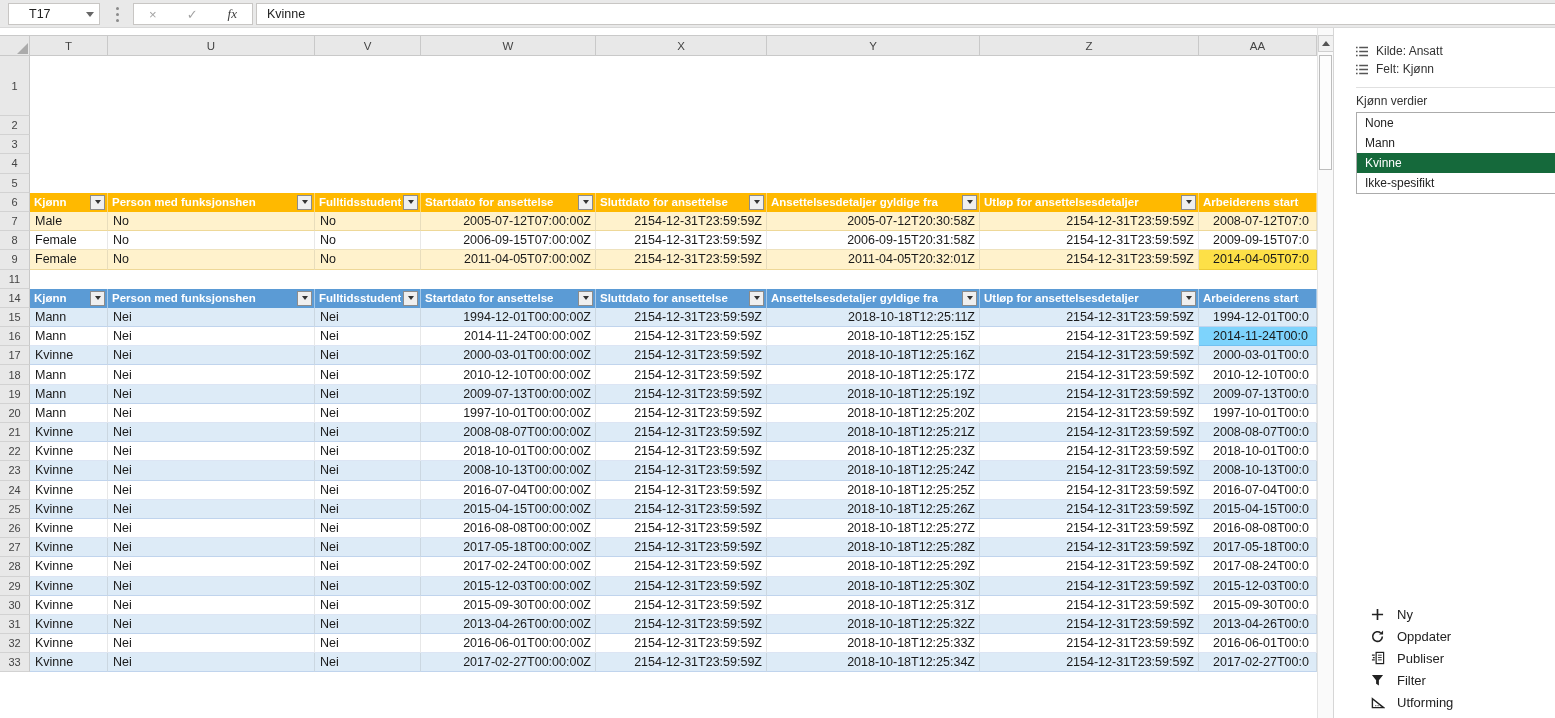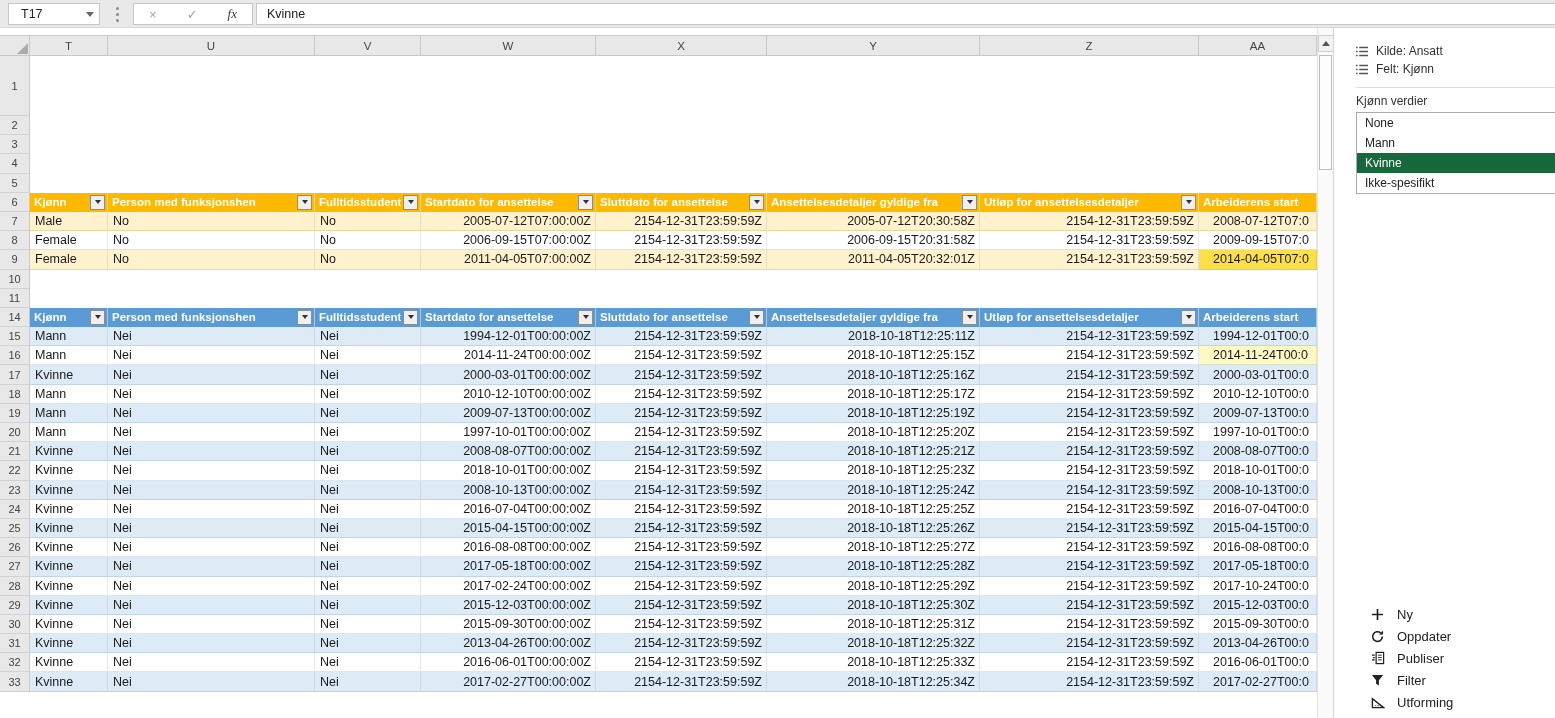--- a/index.html
+++ b/index.html
@@ -3,21 +3,21 @@
 <meta charset="utf-8">
 <style>
 *{margin:0;padding:0;box-sizing:border-box;}
 html,body{width:1555px;height:718px;overflow:hidden;background:#fff;
   font-family:"Liberation Sans","DejaVu Sans",sans-serif;}
 .app{position:relative;width:1555px;height:718px;background:#fff;color:#1a1a1a;font-size:12px;}
 
 
 .topbar{position:absolute;left:0;top:0;width:1555px;height:28px;background:#e9e9e9;border-bottom:1px solid #d9d9d9;}
 .namebox{position:absolute;left:8px;top:3px;width:92px;height:22px;background:#fff;border:1px solid #c8c6c4;display:flex;align-items:center;}
-.nbtext{padding-left:12px;flex:1;font-size:12.5px;color:#222;}
+.nbtext{padding-left:20px;flex:1;font-size:12.5px;color:#222;}
 .nb-drop{width:18px;height:100%;display:flex;align-items:center;justify-content:center;}
 .caret-down{width:0;height:0;border-left:4px solid transparent;border-right:4px solid transparent;border-top:5px solid #666;}
 .vdots{position:absolute;left:116px;top:7px;display:flex;flex-direction:column;gap:3px;}
 .vdots i{width:3px;height:3px;border-radius:50%;background:#8a8a8a;display:block;}
 .fbgroup{position:absolute;left:133px;top:3px;width:120px;height:22px;background:#fff;border:1px solid #c8c6c4;display:flex;align-items:center;justify-content:space-around;}
 .fb-x,.fb-check{color:#a3a3a3;font-size:13px;}
 .fb-fx{color:#3d3d3d;font-size:13px;font-family:"Liberation Serif",serif;font-style:italic;}
 .formulabar{position:absolute;left:256px;top:3px;right:0;height:22px;background:#fff;border:1px solid #c8c6c4;border-right:none;display:flex;align-items:center;padding-left:10px;font-size:12.5px;color:#222;}
 
 
@@ -212,24 +212,20 @@
             <div class="tc td al y" style="width:207px;background:#FFF2CC">No</div>
             <div class="tc td al y" style="width:106px;background:#FFF2CC">No</div>
             <div class="tc td ar y" style="width:175px;background:#FFF2CC">2011-04-05T07:00:00Z</div>
             <div class="tc td ar y" style="width:171px;background:#FFF2CC">2154-12-31T23:59:59Z</div>
             <div class="tc td ar y" style="width:213px;background:#FFF2CC">2011-04-05T20:32:01Z</div>
             <div class="tc td ar y" style="width:219px;background:#FFF2CC">2154-12-31T23:59:59Z</div>
             <div class="tc td aa y" style="width:118px;background:#fde047">2014-04-05T07:0</div>
           </div>
         </div>
         <div class="rowstrip" style="height:19.2px">
-          <div class="rownum">10</div>
-          <div class="rowcontent"></div>
-        </div>
-        <div class="rowstrip" style="height:19.2px">
           <div class="rownum">11</div>
           <div class="rowcontent"></div>
         </div>
         <div class="rowstrip" style="height:19.2px">
           <div class="rownum">14</div>
           <div class="rowcontent">
             <div class="tc th th-b" style="width:78px">
               <span class="tht">Kjønn</span>
               <div class="filterbtn">
                 <i class="fcaret"></i>
@@ -292,21 +288,21 @@
         <div class="rowstrip" style="height:19.2px">
           <div class="rownum">16</div>
           <div class="rowcontent">
             <div class="tc td al b" style="width:78px;background:#fff">Mann</div>
             <div class="tc td al b" style="width:207px;background:#fff">Nei</div>
             <div class="tc td al b" style="width:106px;background:#fff">Nei</div>
             <div class="tc td ar b" style="width:175px;background:#fff">2014-11-24T00:00:00Z</div>
             <div class="tc td ar b" style="width:171px;background:#fff">2154-12-31T23:59:59Z</div>
             <div class="tc td ar b" style="width:213px;background:#fff">2018-10-18T12:25:15Z</div>
             <div class="tc td ar b" style="width:219px;background:#fff">2154-12-31T23:59:59Z</div>
-            <div class="tc td aa b" style="width:118px;background:#fef9c3">2014-11-24T00:0</div>
+            <div class="tc td aa b" style="width:118px;background:#7dd3fc">2014-11-24T00:0</div>
           </div>
         </div>
         <div class="rowstrip" style="height:19.2px">
           <div class="rownum">17</div>
           <div class="rowcontent">
             <div class="tc td al b" style="width:78px;background:#DDEBF7">Kvinne</div>
             <div class="tc td al b" style="width:207px;background:#DDEBF7">Nei</div>
             <div class="tc td al b" style="width:106px;background:#DDEBF7">Nei</div>
             <div class="tc td ar b" style="width:175px;background:#DDEBF7">2000-03-01T00:00:00Z</div>
             <div class="tc td ar b" style="width:171px;background:#DDEBF7">2154-12-31T23:59:59Z</div>
@@ -448,21 +444,21 @@
         <div class="rowstrip" style="height:19.2px">
           <div class="rownum">28</div>
           <div class="rowcontent">
             <div class="tc td al b" style="width:78px;background:#fff">Kvinne</div>
             <div class="tc td al b" style="width:207px;background:#fff">Nei</div>
             <div class="tc td al b" style="width:106px;background:#fff">Nei</div>
             <div class="tc td ar b" style="width:175px;background:#fff">2017-02-24T00:00:00Z</div>
             <div class="tc td ar b" style="width:171px;background:#fff">2154-12-31T23:59:59Z</div>
             <div class="tc td ar b" style="width:213px;background:#fff">2018-10-18T12:25:29Z</div>
             <div class="tc td ar b" style="width:219px;background:#fff">2154-12-31T23:59:59Z</div>
-            <div class="tc td aa b" style="width:118px;background:#fff">2017-10-24T00:0</div>
+            <div class="tc td aa b" style="width:118px;background:#fff">2017-08-24T00:0</div>
           </div>
         </div>
         <div class="rowstrip" style="height:19.2px">
           <div class="rownum">29</div>
           <div class="rowcontent">
             <div class="tc td al b" style="width:78px;background:#DDEBF7">Kvinne</div>
             <div class="tc td al b" style="width:207px;background:#DDEBF7">Nei</div>
             <div class="tc td al b" style="width:106px;background:#DDEBF7">Nei</div>
             <div class="tc td ar b" style="width:175px;background:#DDEBF7">2015-12-03T00:00:00Z</div>
             <div class="tc td ar b" style="width:171px;background:#DDEBF7">2154-12-31T23:59:59Z</div>

